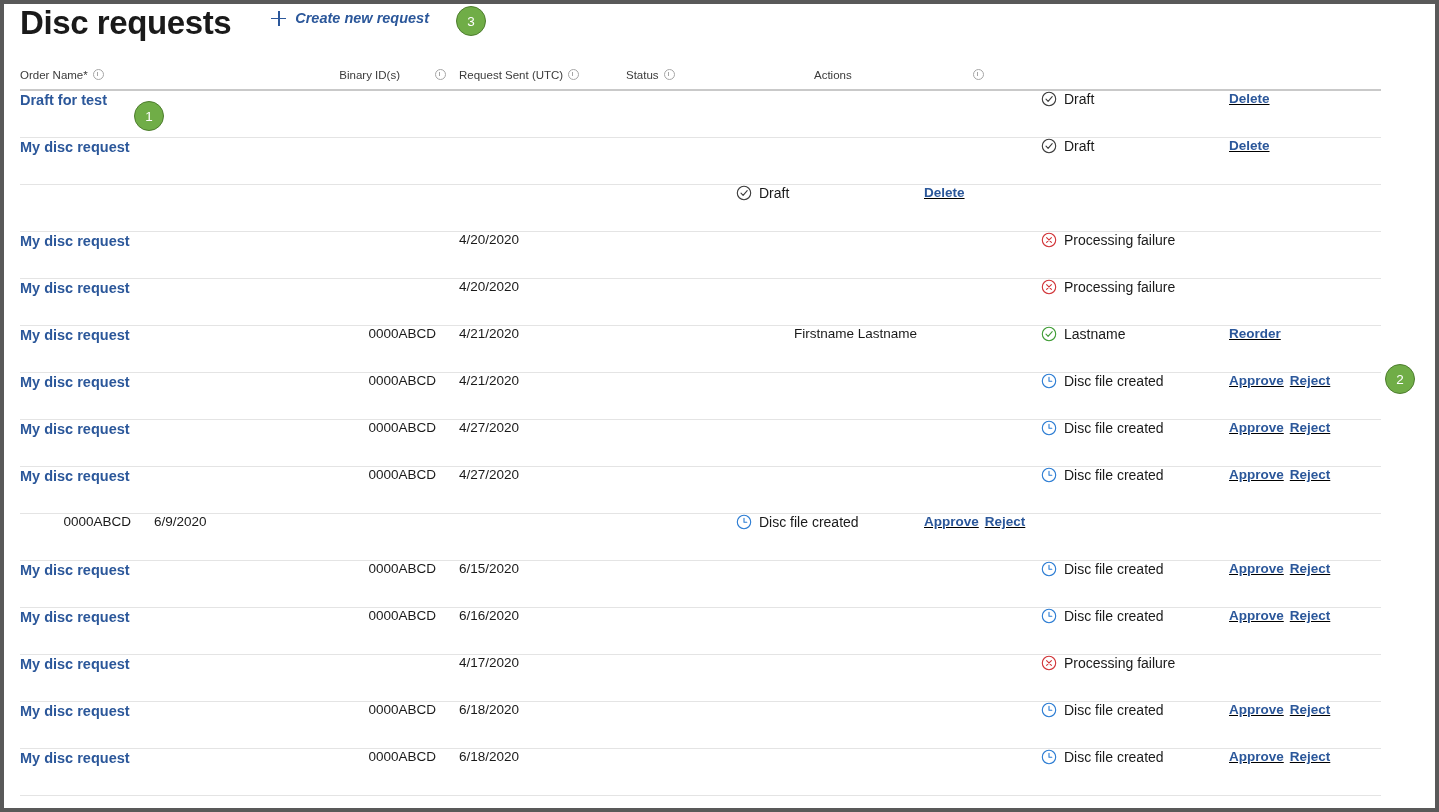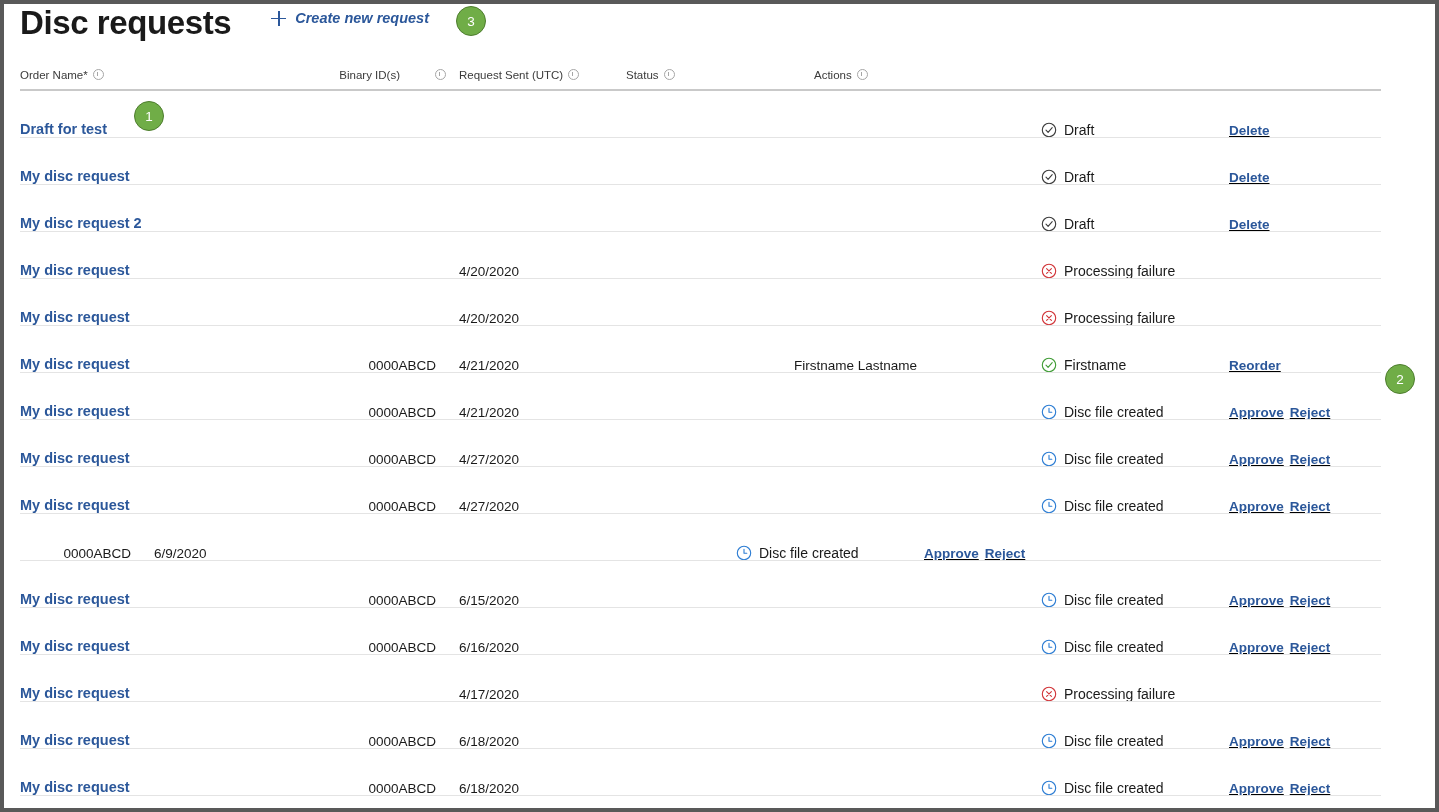--- a/index.html
+++ b/index.html
@@ -133,21 +133,21 @@
 
   .head-divider {
     margin-left: 14px;
     width: 1361px;
     height: 2px;
     background: #c9c9c9;
   }
 
   .t-row {
     display: flex;
-    align-items: flex-end;
+    align-items: flex-start;
     height: 47px;
     padding-left: 14px;
     box-sizing: border-box;
     position: relative;
   }
   .t-row .row-line {
     position: absolute;
     left: 14px;
     bottom: 0;
     width: 1361px;
@@ -162,21 +162,21 @@
   .c-review  { width: 415px; flex: none; }
   .c-status  { width: 196px; flex: none; }
   .c-actions { width: 170px; flex: none; text-decoration: underline; }
 
   
   .h-order   { width: 305px; flex: none; }
   .h-binary  { width: 121px; flex: none; justify-content: flex-end; padding-right: 0px; box-sizing: border-box; gap: 30px; }
   .h-date    { width: 172px; flex: none; padding-left: 13px; box-sizing: border-box; }
   .h-review  { width: 415px; flex: none; padding-left: 176px; box-sizing: border-box; }
   .h-status  { width: 196px; flex: none; padding-left: 8px; box-sizing: border-box; }
-  .h-actions { width: 170px; flex: none; padding-left: 0px; box-sizing: border-box; }
+  .h-actions { width: 170px; flex: none; padding-left: 0px; box-sizing: border-box; justify-content: space-between; }
 
   .order-link {
     color: #2b579a;
     font-size: 14.5px;
     font-weight: 600;
     cursor: pointer;
     white-space: nowrap;
   }
   .binary-id, .date-cell, .reviewer-cell {
     font-size: 13.5px;
@@ -313,21 +313,20 @@
                 <path d="M5 8.2 L7.1 10.3 L11.2 5.6" fill="none" stroke="#3b3b3b" stroke-width="1.1" stroke-linecap="round" stroke-linejoin="round"></path>
               </svg>
               <span>Draft</span>
             </div>
             <div class="c-actions actions-cell">
               <span class="action-link">Delete</span>
             </div>
             <div class="row-line"></div>
           </div>
           <div class="t-row">
-            <div class="c-order"><span class="order-link">My disc request 2</span></div>
             <div class="c-binary binary-id"></div>
             <div class="c-date date-cell"></div>
             <div class="c-review reviewer-cell"></div>
             <div class="c-status status-cell">
               <svg viewBox="0 0 16 16" class="status-ico">
                 <circle cx="8" cy="8" r="6.7" fill="none" stroke="#3b3b3b" stroke-width="1.1"></circle>
                 <path d="M5 8.2 L7.1 10.3 L11.2 5.6" fill="none" stroke="#3b3b3b" stroke-width="1.1" stroke-linecap="round" stroke-linejoin="round"></path>
               </svg>
               <span>Draft</span>
             </div>
@@ -369,21 +368,21 @@
           <div class="t-row">
             <div class="c-order"><span class="order-link">My disc request</span></div>
             <div class="c-binary binary-id">0000ABCD</div>
             <div class="c-date date-cell">4/21/2020</div>
             <div class="c-review reviewer-cell">Firstname Lastname</div>
             <div class="c-status status-cell">
               <svg viewBox="0 0 16 16" class="status-ico">
                 <circle cx="8" cy="8" r="6.7" fill="none" stroke="#3f9c35" stroke-width="1.1"></circle>
                 <path d="M5 8.2 L7.1 10.3 L11.2 5.6" fill="none" stroke="#3f9c35" stroke-width="1.1" stroke-linecap="round" stroke-linejoin="round"></path>
               </svg>
-              <span>Firstname</span>
+              <span>Lastname</span>
             </div>
             <div class="c-actions actions-cell">
               <span class="action-link">Reorder</span>
             </div>
             <div class="row-line"></div>
           </div>
           <div class="t-row">
             <div class="c-order"><span class="order-link">My disc request</span></div>
             <div class="c-binary binary-id">0000ABCD</div>
             <div class="c-date date-cell">4/21/2020</div>

